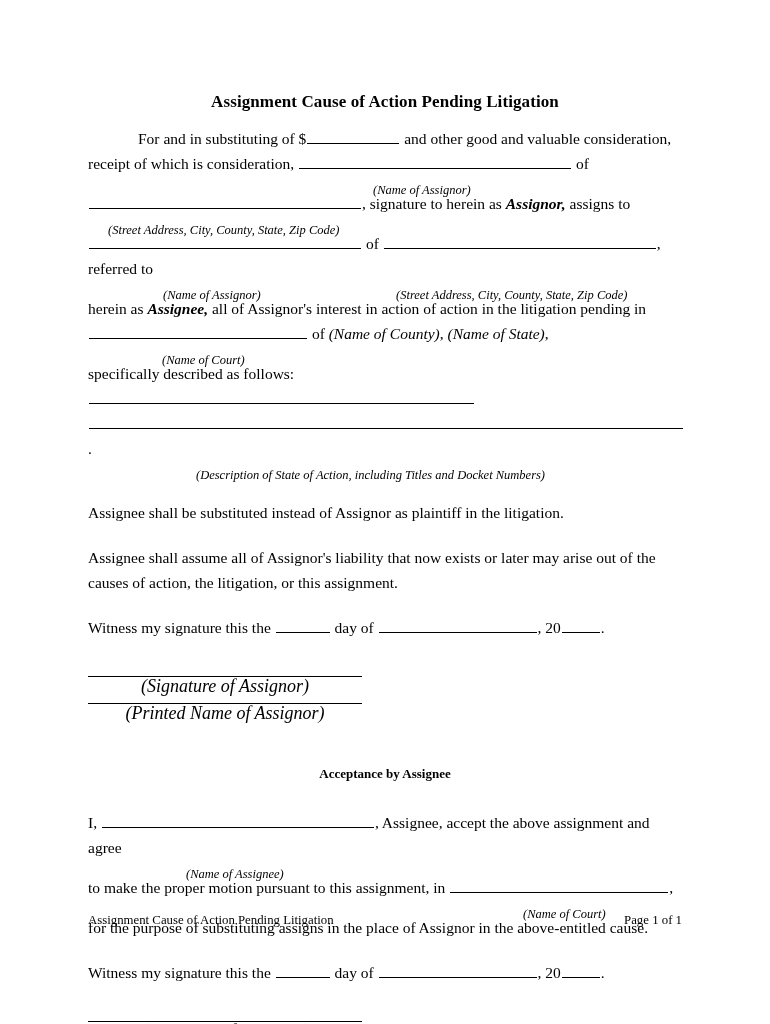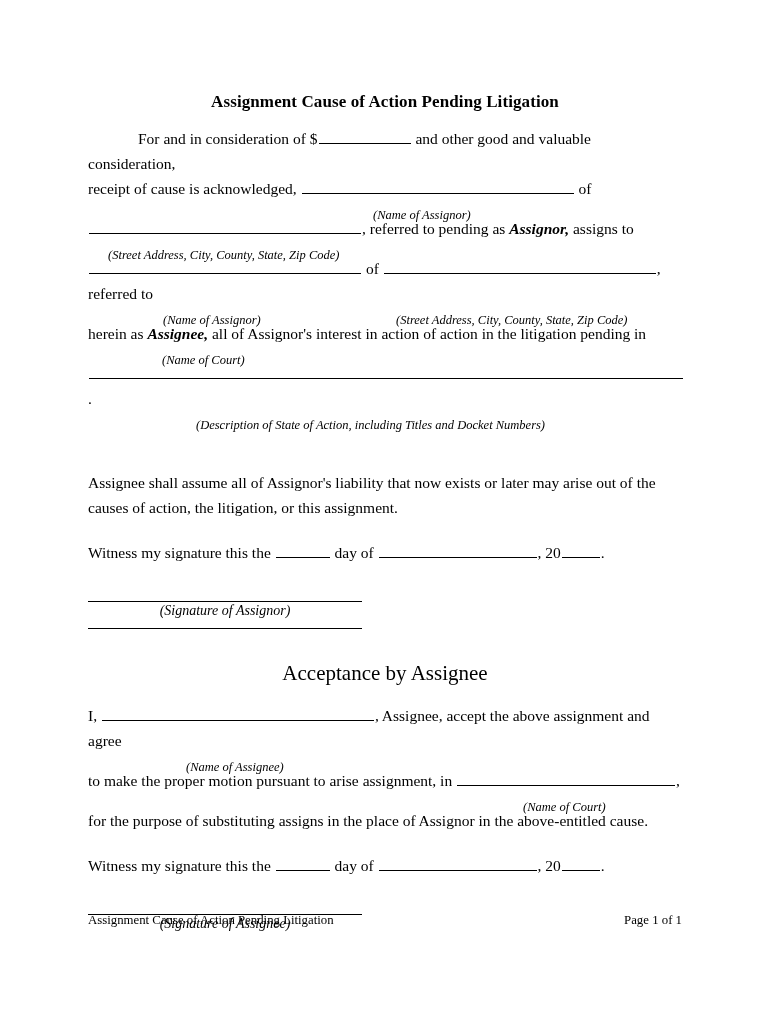--- a/index.html
+++ b/index.html
@@ -36,23 +36,23 @@
     text-align: center;
     font-size: 17px;
     font-weight: bold;
     letter-spacing: 0.1px;
     margin: 0 0 14px 0;
     line-height: 1.2;
   }
 
   .section-title {
     text-align: center;
-    font-size: 21px;
-    font-weight: normal;
-    margin: 4px;
+    font-size: 13px;
+    font-weight: bold;
+    margin: 16px;
     line-height: 1.2;
   }
 
   .para {
     font-size: 15.5px;
     line-height: 25px;
     margin: 0;
     text-align: left;
     white-space: normal;
   }
@@ -109,21 +109,21 @@
   
   .sig-line {
     width: 274px;
     border-top: 1px solid #000;
     height: 0;
     margin: 0;
   }
   .sig-cap {
     width: 274px;
     text-align: center;
-    font-size: 14px;
+    font-size: 18px;
     font-style: italic;
     line-height: 18px;
   }
 
   .footer {
     position: absolute;
     left: 88px;
     top: 912px;
     width: 594px;
     display: flex;
@@ -134,97 +134,105 @@
 </style>
 </head>
 <body>
 
 <div class="page">
   <div class="content">
 
     <h1 class="doc-title">Assignment Cause of Action Pending Litigation</h1>
 
     <p class="para">
-      <span class="indent"></span><span>For and in consideration of $</span><span class="blank b-money"></span><span> and other good and valuable consideration,</span>
-    </p>
-
-    <p class="para">
-      <span>receipt of cause is acknowledged, </span><span class="blank b-name"></span><span> of</span>
+      <span class="indent"></span><span>For and in substituting of $</span><span class="blank b-money"></span><span> and other good and valuable consideration,</span>
+    </p>
+
+    <p class="para">
+      <span>receipt of which is consideration, </span><span class="blank b-name"></span><span> of</span>
     </p>
     <div class="cap-row">
       <span class="cap-abs" style="left:285px;">(Name of Assignor)</span>
     </div>
 
     <p class="para">
-      <span class="blank b-addr"></span><span>, referred to pending as </span><span class="bi">Assignor,</span><span> assigns to</span>
+      <span class="blank b-addr"></span><span>, signature to herein as </span><span class="bi">Assignor,</span><span> assigns to</span>
     </p>
     <div class="cap-row">
       <span class="cap-abs" style="left:20px;">(Street Address, City, County, State, Zip Code)</span>
     </div>
 
     <p class="para">
       <span class="blank b-name"></span><span> of </span><span class="blank b-addr2"></span><span>, referred to</span>
     </p>
     <div class="cap-row">
       <span class="cap-abs" style="left:75px;">(Name of Assignor)</span>
       <span class="cap-abs" style="left:308px;">(Street Address, City, County, State, Zip Code)</span>
     </div>
 
     <p class="para">
       <span>herein as </span><span class="bi">Assignee,</span><span> all of Assignor's interest in action of action in the litigation pending in</span>
     </p>
 
+    <p class="para">
+      <span class="blank b-court"></span><span> of </span><span class="it">(Name of County)</span><span>, </span><span class="it">(Name of State)</span><span>,</span>
+    </p>
     <div class="cap-row">
       <span class="cap-abs" style="left:74px;">(Name of Court)</span>
     </div>
 
     <p class="para">
+      <span>specifically described as follows: </span><span class="blank b-desc1"></span>
+    </p>
+    <p class="para">
       <span class="blank b-descfull"></span><span>.</span>
     </p>
     <div class="cap-row">
       <span class="cap-abs" style="left:108px;">(Description of State of Action, including Titles and Docket Numbers)</span>
     </div>
 
     <div class="gap-24"></div>
 
+    <p class="para">Assignee shall be substituted instead of Assignor as plaintiff in the litigation.</p>
 
     <div class="gap-20"></div>
 
     <p class="para">Assignee shall assume all of Assignor's liability that now exists or later may arise out of the causes of action, the litigation, or this assignment.</p>
 
     <div class="gap-20"></div>
 
     <p class="para">
       <span>Witness my signature this the </span><span class="blank b-day"></span><span> day of </span><span class="blank b-month"></span><span>, 20</span><span class="blank b-year"></span><span>.</span>
     </p>
 
     <div class="gap-36"></div>
 
     <div class="sig-line"></div>
     <div class="sig-cap">(Signature of Assignor)</div>
 
     <div class="gap-8"></div>
 
     <div class="sig-line"></div>
+    <div class="sig-cap">(Printed Name of Assignor)</div>
 
     <div class="gap-28"></div>
 
     <h2 class="section-title">Acceptance by Assignee</h2>
 
     <div class="gap-12"></div>
 
     <p class="para">
       <span>I, </span><span class="blank b-assignee"></span><span>, Assignee, accept the above assignment and agree</span>
     </p>
     <div class="cap-row">
       <span class="cap-abs" style="left:98px;">(Name of Assignee)</span>
     </div>
 
     <p class="para">
-      <span>to make the proper motion pursuant to arise assignment, in </span><span class="blank b-court2"></span><span>,</span>
+      <span>to make the proper motion pursuant to this assignment, in </span><span class="blank b-court2"></span><span>,</span>
     </p>
     <div class="cap-row">
       <span class="cap-abs" style="left:435px;">(Name of Court)</span>
     </div>
 
     <p class="para">for the purpose of substituting assigns in the place of Assignor in the above-entitled cause.</p>
 
     <div class="gap-20"></div>
 
     <p class="para">

